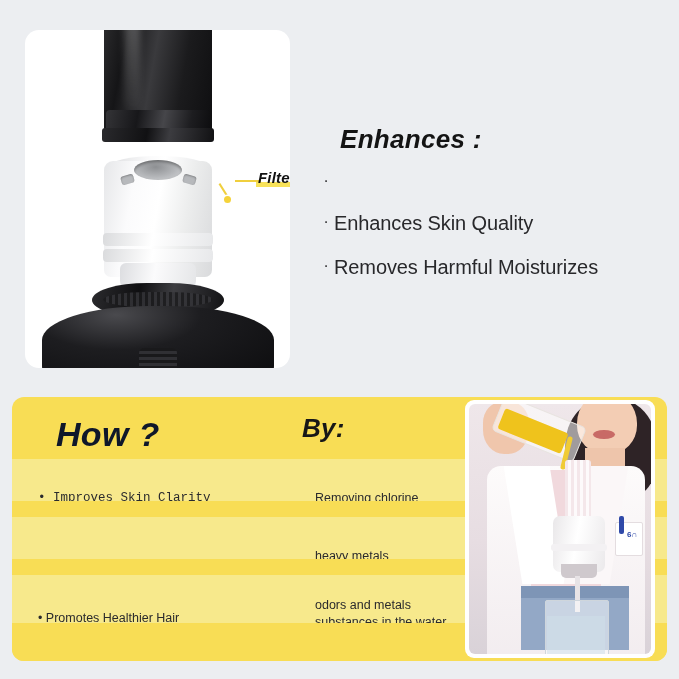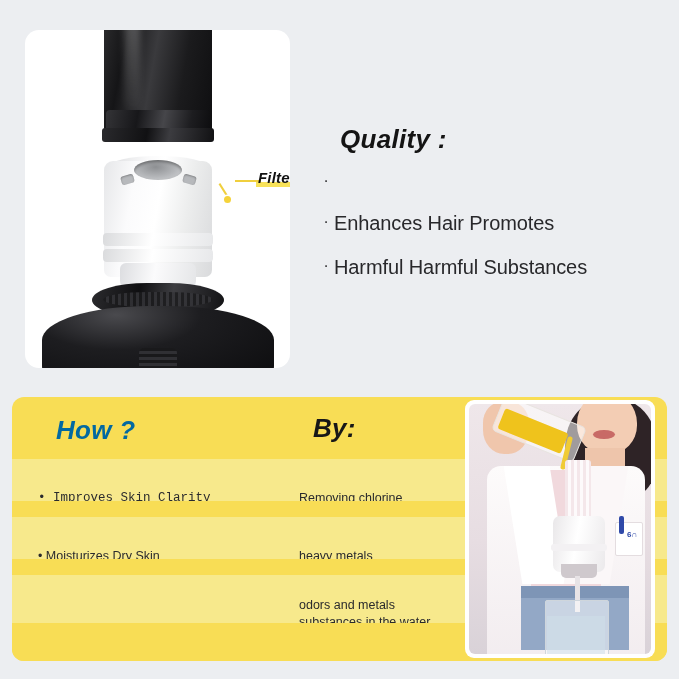--- a/index.html
+++ b/index.html
@@ -127,33 +127,33 @@
   .ben-text{font-size:20px;color:#28282b;line-height:1.25;letter-spacing:-.1px;white-space:nowrap;}
 
   
   .yellow-panel{
     position:absolute;left:12px;top:397px;width:655px;height:264px;
     background:#f8dd55;border-radius:12px;overflow:hidden;
   }
   .yp-head{position:absolute;left:0;top:0;width:100%;height:62px;}
   .yp-how{
     position:absolute;left:44px;top:18px;
-    font-size:26px;font-weight:bold;font-style:italic;color:#0369a1;letter-spacing:.3px;
+    font-size:34px;font-weight:bold;font-style:italic;color:#0f172a;letter-spacing:.3px;
   }
   .yp-by{
-    position:absolute;left:301px;top:16px;
+    position:absolute;left:290px;top:16px;
     font-size:26px;font-weight:bold;font-style:italic;color:#171717;letter-spacing:.3px;
   }
   .row-light{position:absolute;left:0;width:100%;background:#f7e98c;}
   .row-dark{position:absolute;left:0;width:100%;background:#f8dd55;}
   .cell-left{
     position:absolute;left:26px;font-size:12.5px;color:#2a2a2c;line-height:1.35;
   }
   .cell-right{
-    position:absolute;left:287px;font-size:12.5px;color:#2a2a2c;line-height:1.35;
+    position:absolute;left:303px;font-size:12.5px;color:#2a2a2c;line-height:1.35;
   }
 
   
   .lab-frame{
     position:absolute;left:453px;top:3px;width:190px;height:258px;
     background:#ffffff;border-radius:9px;padding:4px;box-sizing:border-box;
   }
   .lab-photo{
     position:relative;width:100%;height:100%;border-radius:6px;overflow:hidden;
     background:linear-gradient(180deg,#efe7ea 0%,#e7dde2 55%,#d9d2d8 100%);
@@ -225,55 +225,55 @@
       <div class="base-grip"></div>
 
       <div class="callout-line"></div>
       <div class="callout-line2"></div>
       <div class="callout-dot"></div>
       <div class="callout-text">Filter</div>
     </div>
   </div>
 
   <div class="benefits">
-    <div class="benefits-title">Quality :</div>
+    <div class="benefits-title">Enhances :</div>
 
     <div class="ben-row">
       <span class="ben-bullet">·</span>
     </div>
     <div class="ben-row">
       <span class="ben-bullet">·</span>
-      <span class="ben-text">Enhances Hair Promotes</span>
+      <span class="ben-text">Enhances Skin Quality</span>
     </div>
     <div class="ben-row">
       <span class="ben-bullet">·</span>
-      <span class="ben-text">Harmful Harmful Substances</span>
+      <span class="ben-text">Removes Harmful Moisturizes</span>
     </div>
   </div>
 
   <div class="yellow-panel">
 
     <div class="yp-head">
       <div class="yp-how">How ?</div>
       <div class="yp-by">By:</div>
     </div>
 
     <div class="row-light" style="top:62px;height:42px;"></div>
     <div class="cell-left" style="top:93px;font-family:Liberation Mono, monospace;">• Improves Skin Clarity</div>
     <div class="cell-right" style="top:93px;">Removing chlorine</div>
 
     <div class="row-dark" style="top:104px;height:16px;"></div>
 
     <div class="row-light" style="top:120px;height:42px;"></div>
-    <div class="cell-left" style="top:151px;">• Moisturizes Dry Skin</div>
     <div class="cell-right" style="top:151px;">heavy metals</div>
 
     <div class="row-dark" style="top:162px;height:16px;"></div>
 
     <div class="row-light" style="top:178px;height:48px;"></div>
+    <div class="cell-left" style="top:213px;">• Promotes Healthier Hair</div>
     <div class="cell-right" style="top:200px;white-space:pre-line;">odors and metals
 substances in the water</div>
 
     <div class="row-dark" style="top:226px;height:38px;"></div>
 
     <div class="lab-frame">
       <div class="lab-photo">
         <div class="lab-hair"></div>
         <div class="lab-face"></div>
         <div class="lab-lip"></div>

